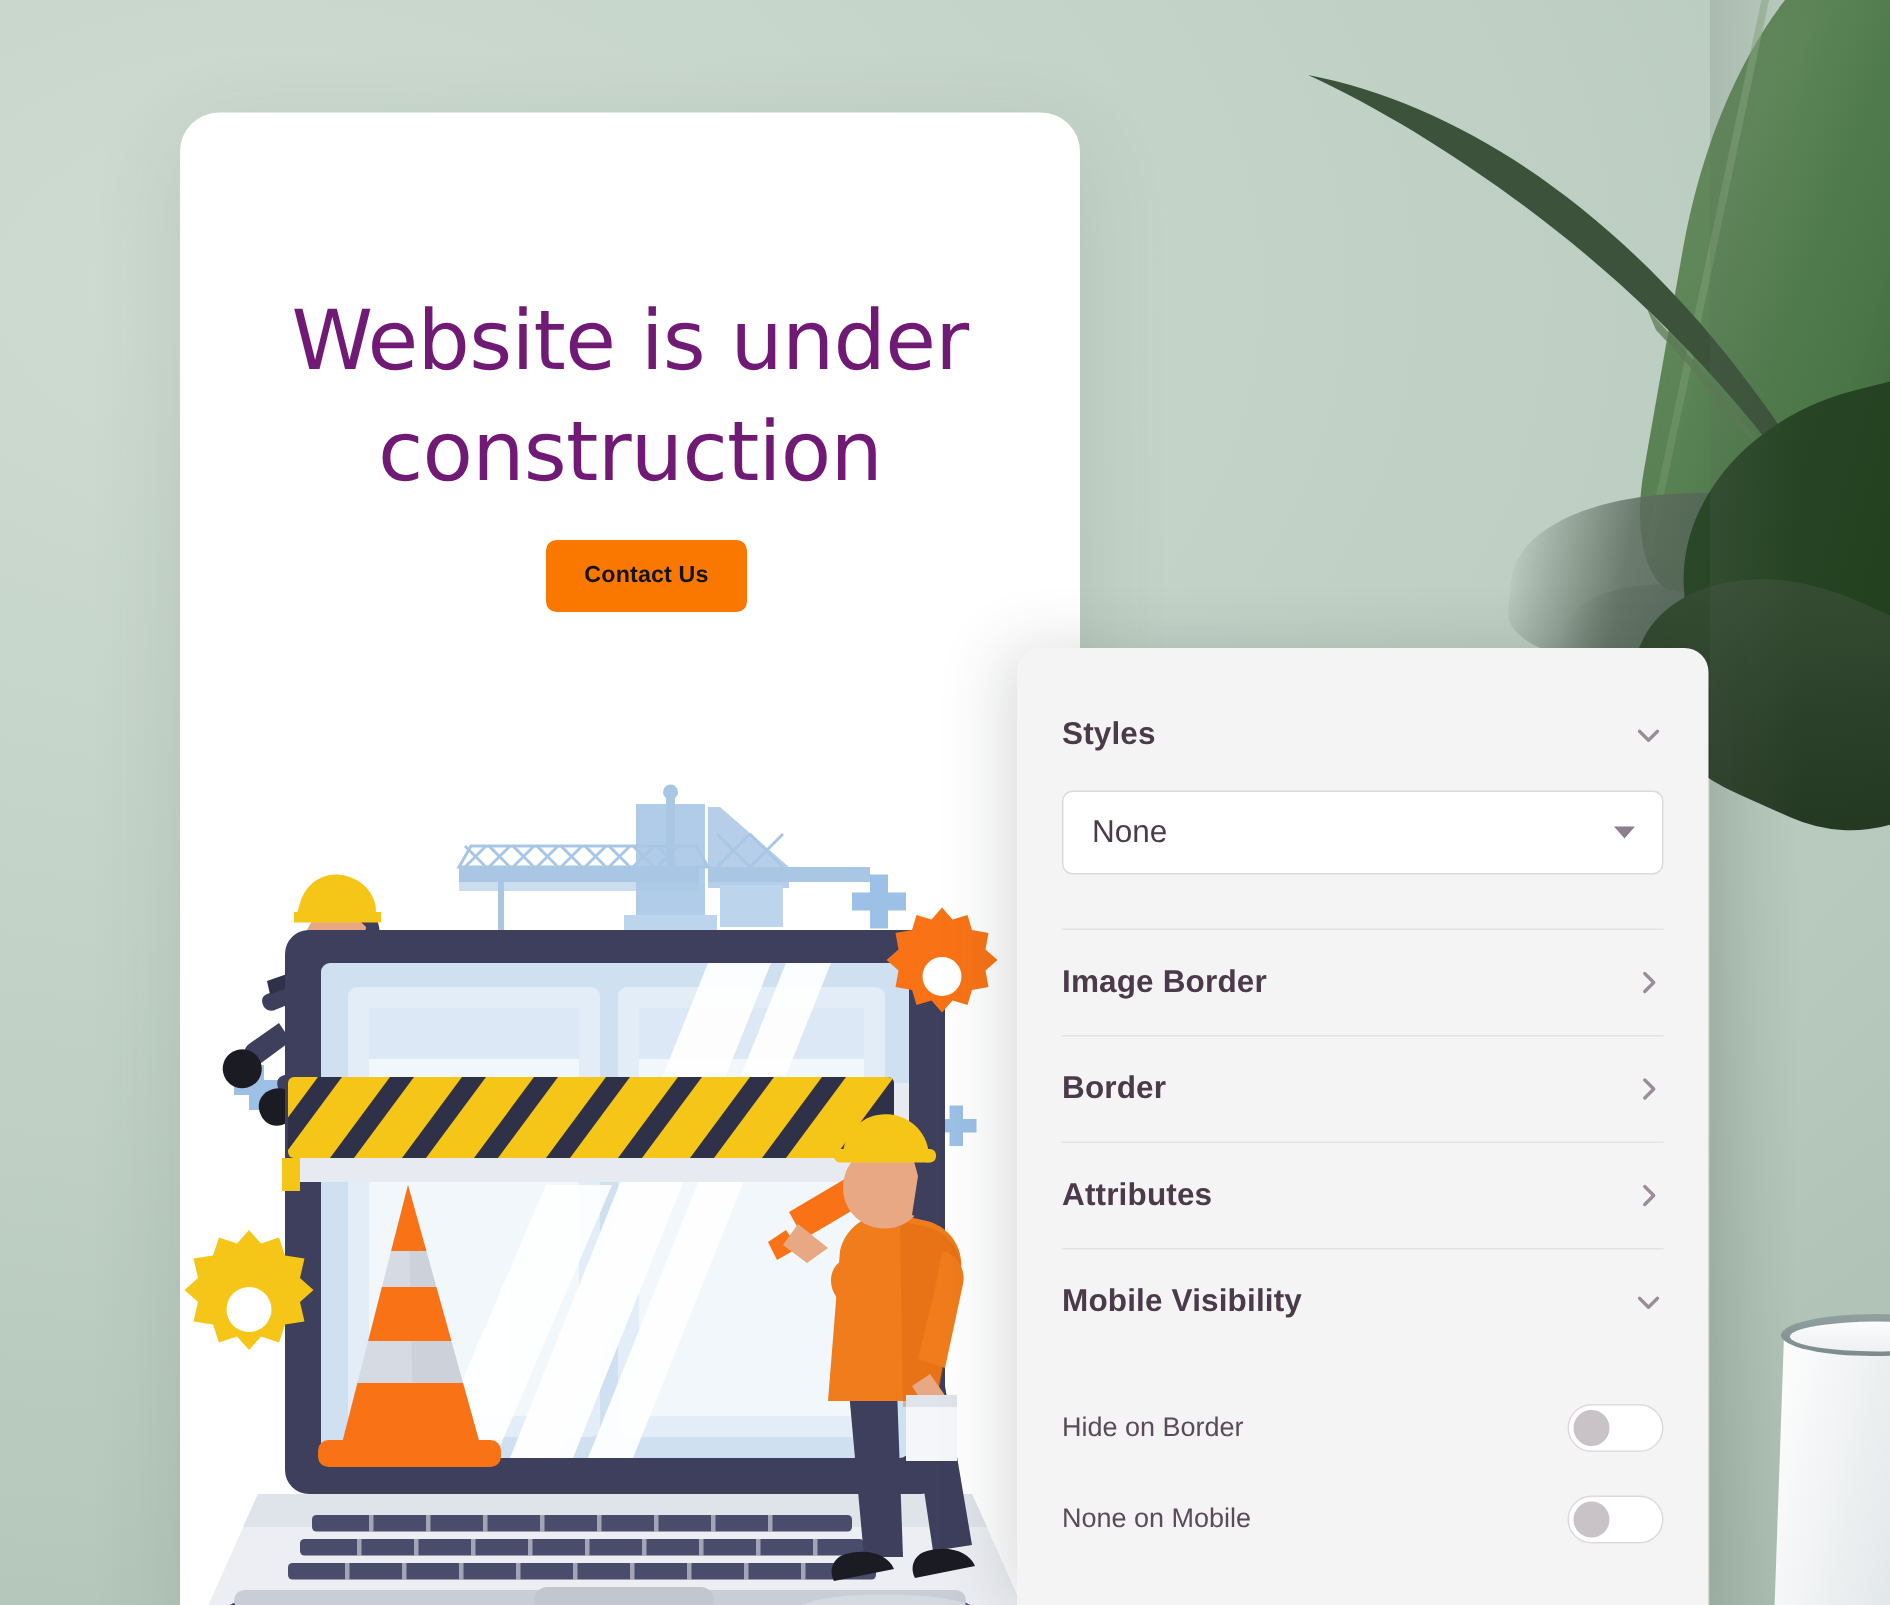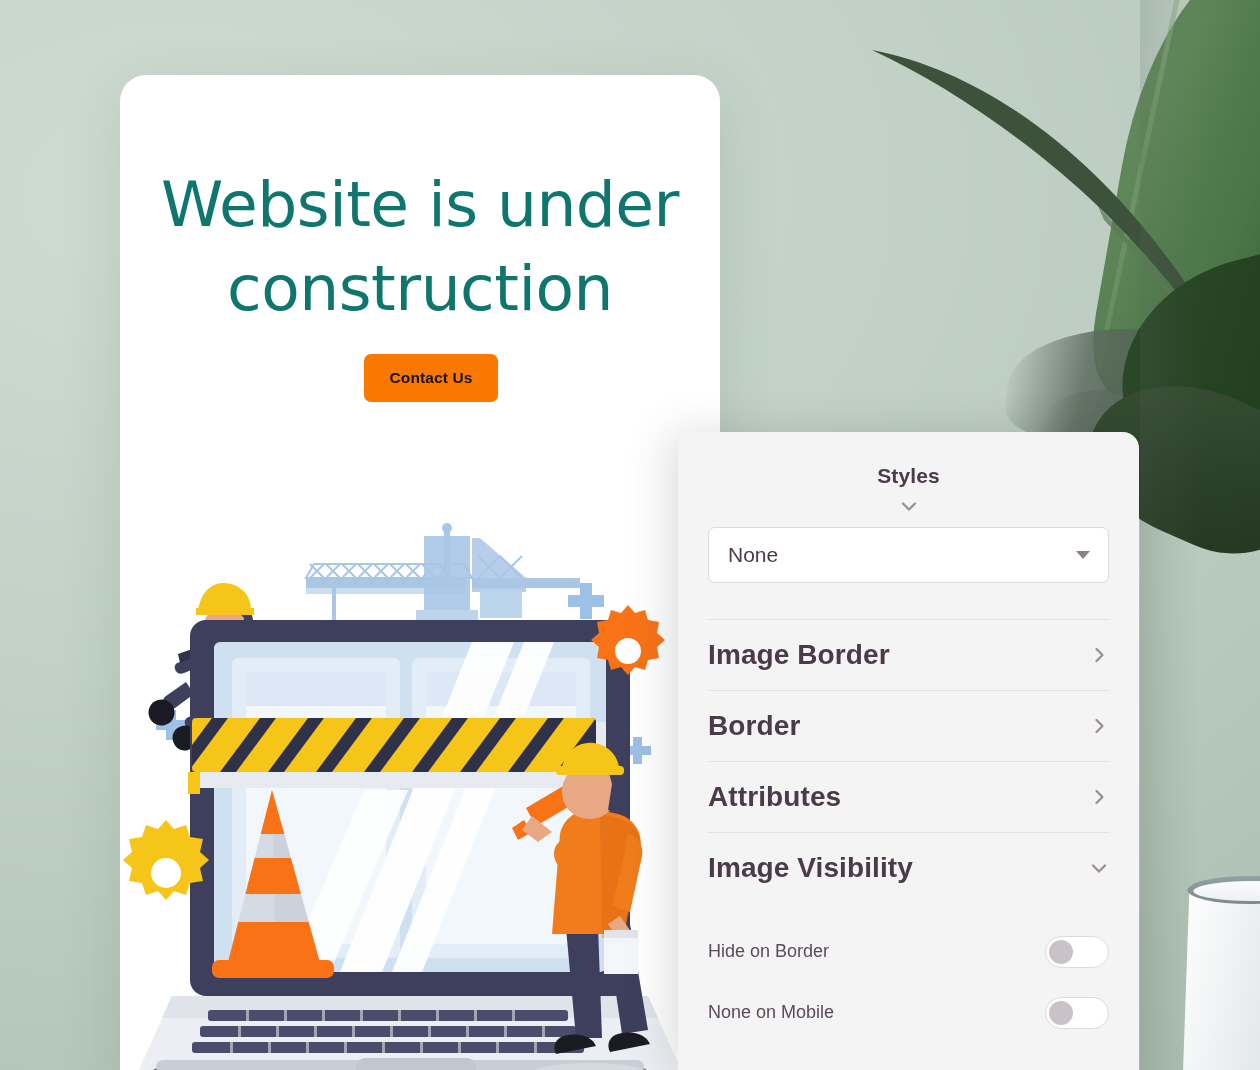--- a/index.html
+++ b/index.html
@@ -86,24 +86,24 @@
   }
 
   
   #preview-card{
     position:absolute; left:120px; top:75px; width:600px; height:1010px;
     background:#ffffff; border-radius:26px 26px 0 0;
     box-shadow:0 18px 60px rgba(60,80,65,.14);
     overflow:hidden;
   }
   #headline{
-    margin-top:88px; text-align:center;
+    margin-top:116px; text-align:center;
     font-family:"DejaVu Sans", sans-serif;
-    font-size:63px; line-height:1.34; font-weight:400;
-    color:#0f766e; letter-spacing:-.5px;
+    font-size:55px; line-height:1.34; font-weight:400;
+    color:#701a75; letter-spacing:-.5px;
     padding:0 20px;
   }
   #cta-wrap{ text-align:center; margin-top:22px;margin-left:22px; }
   #contact-btn{
     display:inline-block; background:#FB7800; color:#141414;
     border:none; border-radius:7px;
     font-size:15.5px; font-weight:700; letter-spacing:.1px;
     padding:15px 26px; cursor:pointer;
     font-family:"Liberation Sans", sans-serif;
   }
@@ -140,21 +140,21 @@
     width:0; height:0; border-left:7px solid transparent; border-right:7px solid transparent;
     border-top:8px solid #8d7f8c;
   }
 
   .divider{ height:1px; background:#e4e0e3; margin:0 30px; }
 
   .row-link{
     display:flex; align-items:center; justify-content:space-between;
     height:70px; cursor:pointer;
   }
-  .row-link .sect-title{ font-size:28px; }
+  .row-link .sect-title{ font-size:21px; }
 
   .toggle-row{
     display:flex; align-items:center; justify-content:space-between;
     height:61px;
   }
   .toggle-label{ font-size:18px; color:#5b4b5a; }
   .switch{
     width:64px; height:32px; border-radius:16px; background:#ffffff;
     border:1px solid #ded9dd; position:relative; cursor:pointer; flex:0 0 auto;
   }
@@ -376,21 +376,21 @@
 
       <path d="M484 440h34v44h-34z" fill="#f4f6f9"></path>
       <path d="M484 440h34v8h-34z" fill="#dfe3ea"></path>
     </g>
   </svg>
 </div>
 
 <div id="settings-panel">
   <div class="panel-inner">
 
-    <div class="sect-head" style="margin-top:32px;flex-direction:column;">
+    <div class="sect-head" style="margin-top:32px;">
       <span class="sect-title">Styles</span>
       <span class="chev">
         <svg viewBox="0 0 20 20" fill="none" stroke="currentColor" stroke-width="2.2" stroke-linecap="round" stroke-linejoin="round">
             <path d="M4 7.5l6 6 6-6"></path>
           </svg>
       </span>
     </div>
 
 
     <div class="select-box">
@@ -433,21 +433,21 @@
         <svg viewBox="0 0 20 20" fill="none" stroke="currentColor" stroke-width="2.2" stroke-linecap="round" stroke-linejoin="round">
             <path d="M7.5 4l6 6-6 6"></path>
           </svg>
       </span>
     </div>
   </div>
   <div class="divider"></div>
 
   <div class="panel-inner">
     <div class="row-link">
-      <span class="sect-title">Image Visibility</span>
+      <span class="sect-title">Mobile Visibility</span>
       <span class="chev">
         <svg viewBox="0 0 20 20" fill="none" stroke="currentColor" stroke-width="2.2" stroke-linecap="round" stroke-linejoin="round">
             <path d="M4 7.5l6 6 6-6"></path>
           </svg>
       </span>
     </div>
 
     <div style="height:18px;"></div>
 
     <div class="toggle-row">

